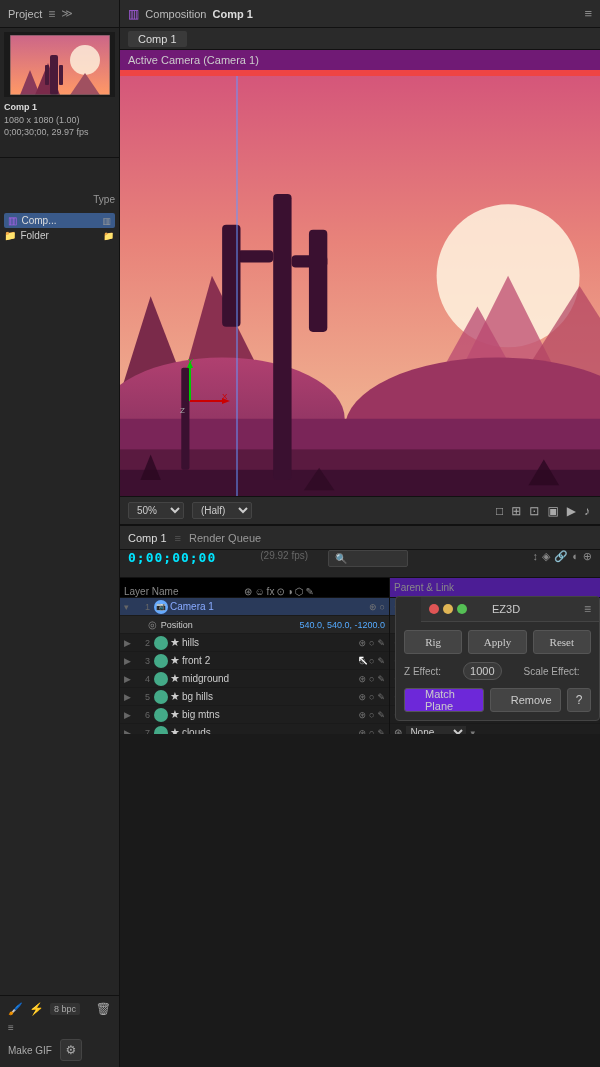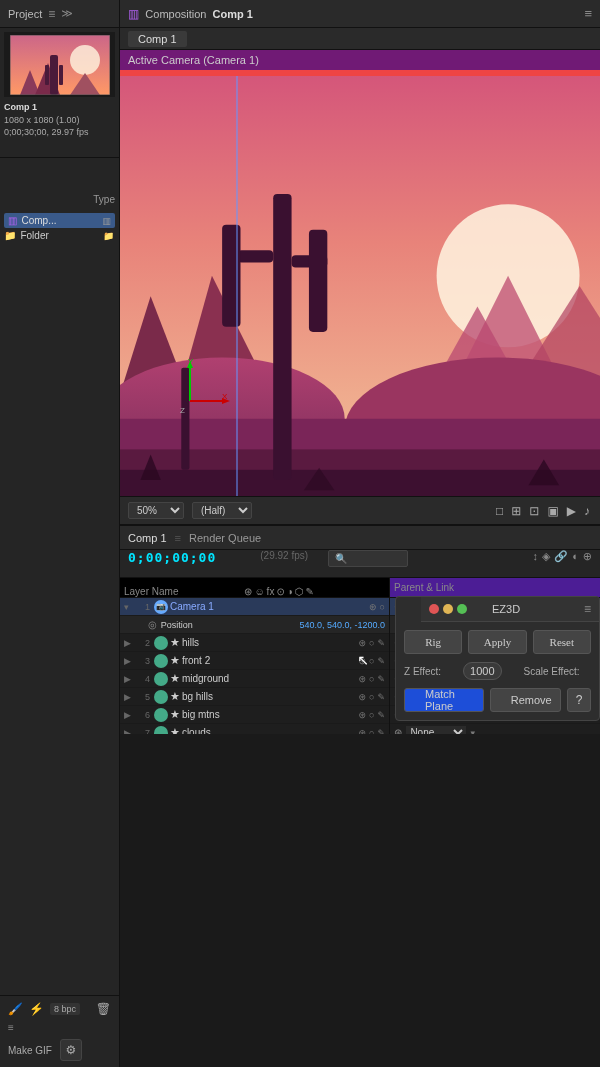--- a/index.html
+++ b/index.html
@@ -436,21 +436,21 @@
     }
 
     .ez3d-plane-row {
       display: flex;
       gap: 6px;
       align-items: center;
     }
     .ez3d-plane-btn {
       flex: 1;
       height: 24px;
-      background: #1d4ed8;
+      background: #6d28d9;
       border: 1px solid #555;
       border-radius: 3px;
       color: #ccc;
       font-size: 11px;
       cursor: pointer;
       display: flex;
       align-items: center;
       justify-content: center;
       padding-left: 20px;
     }

